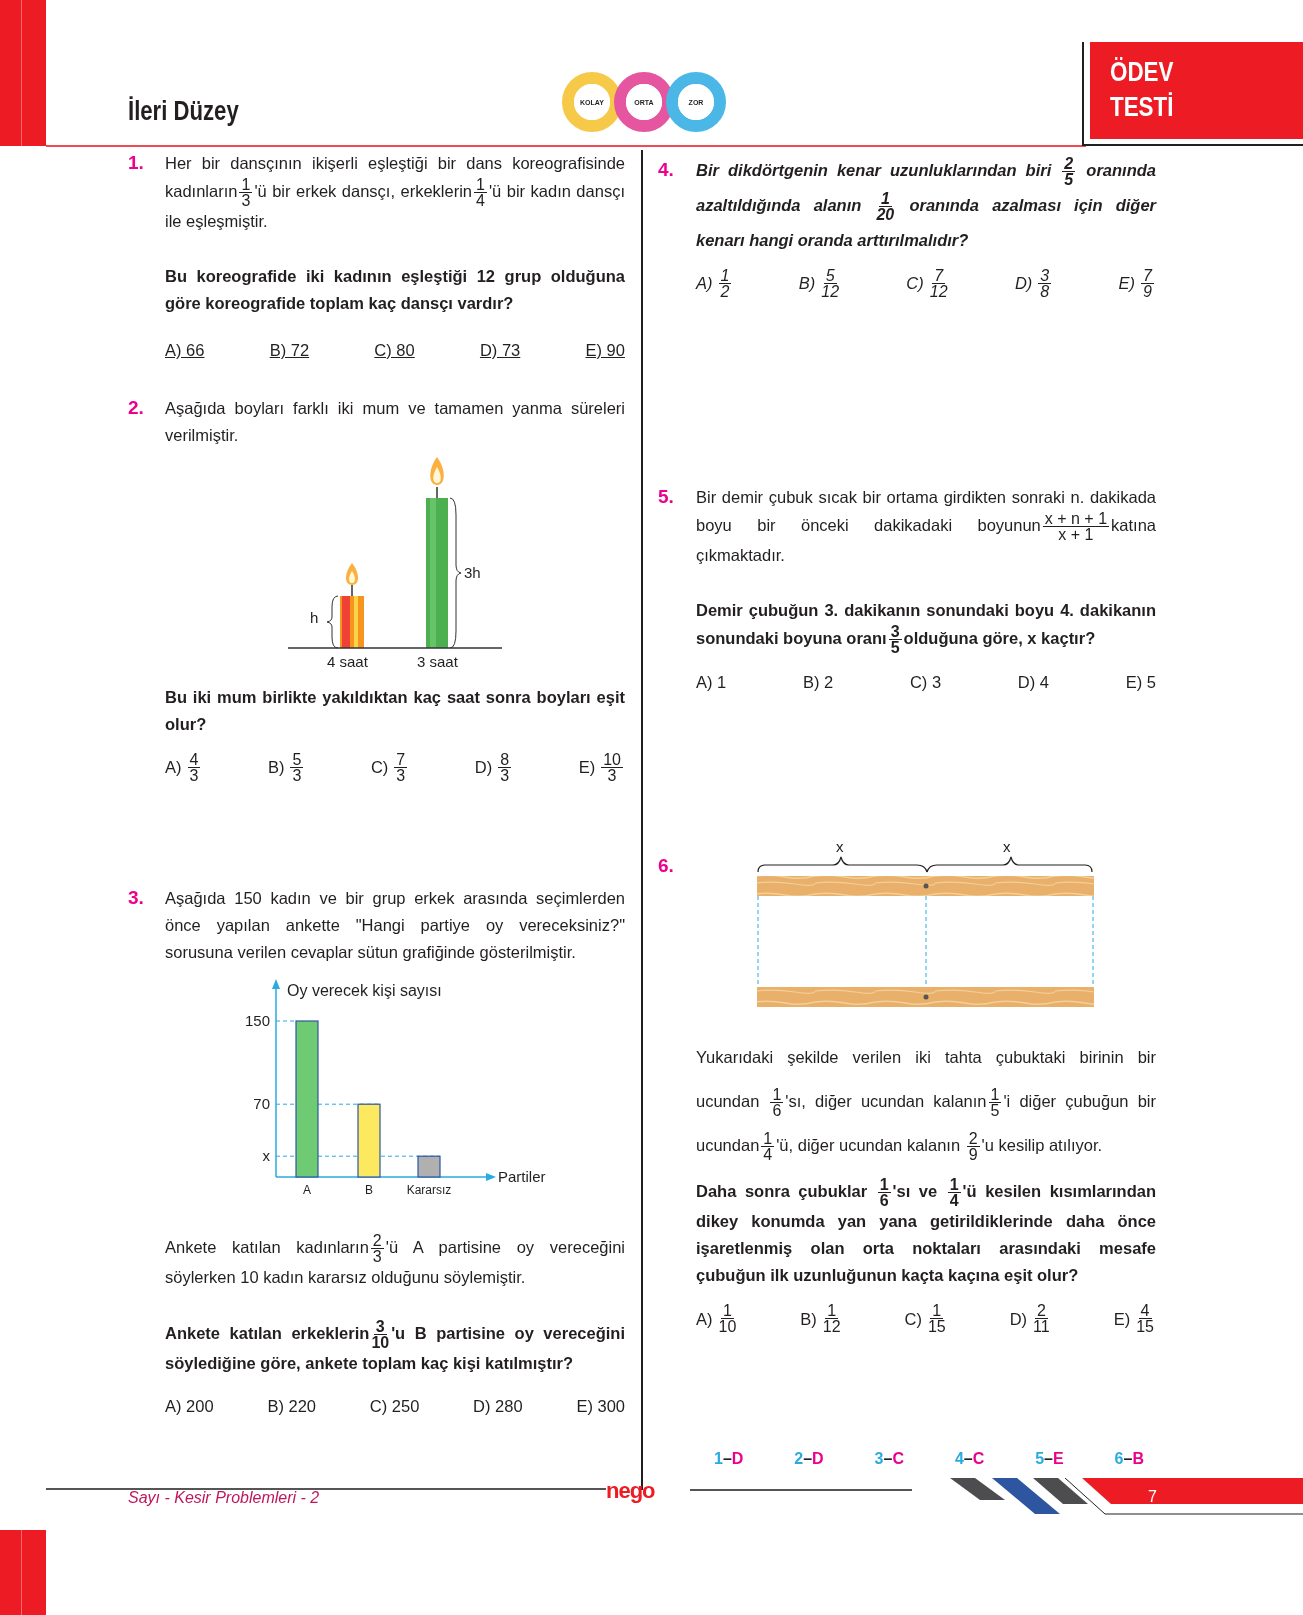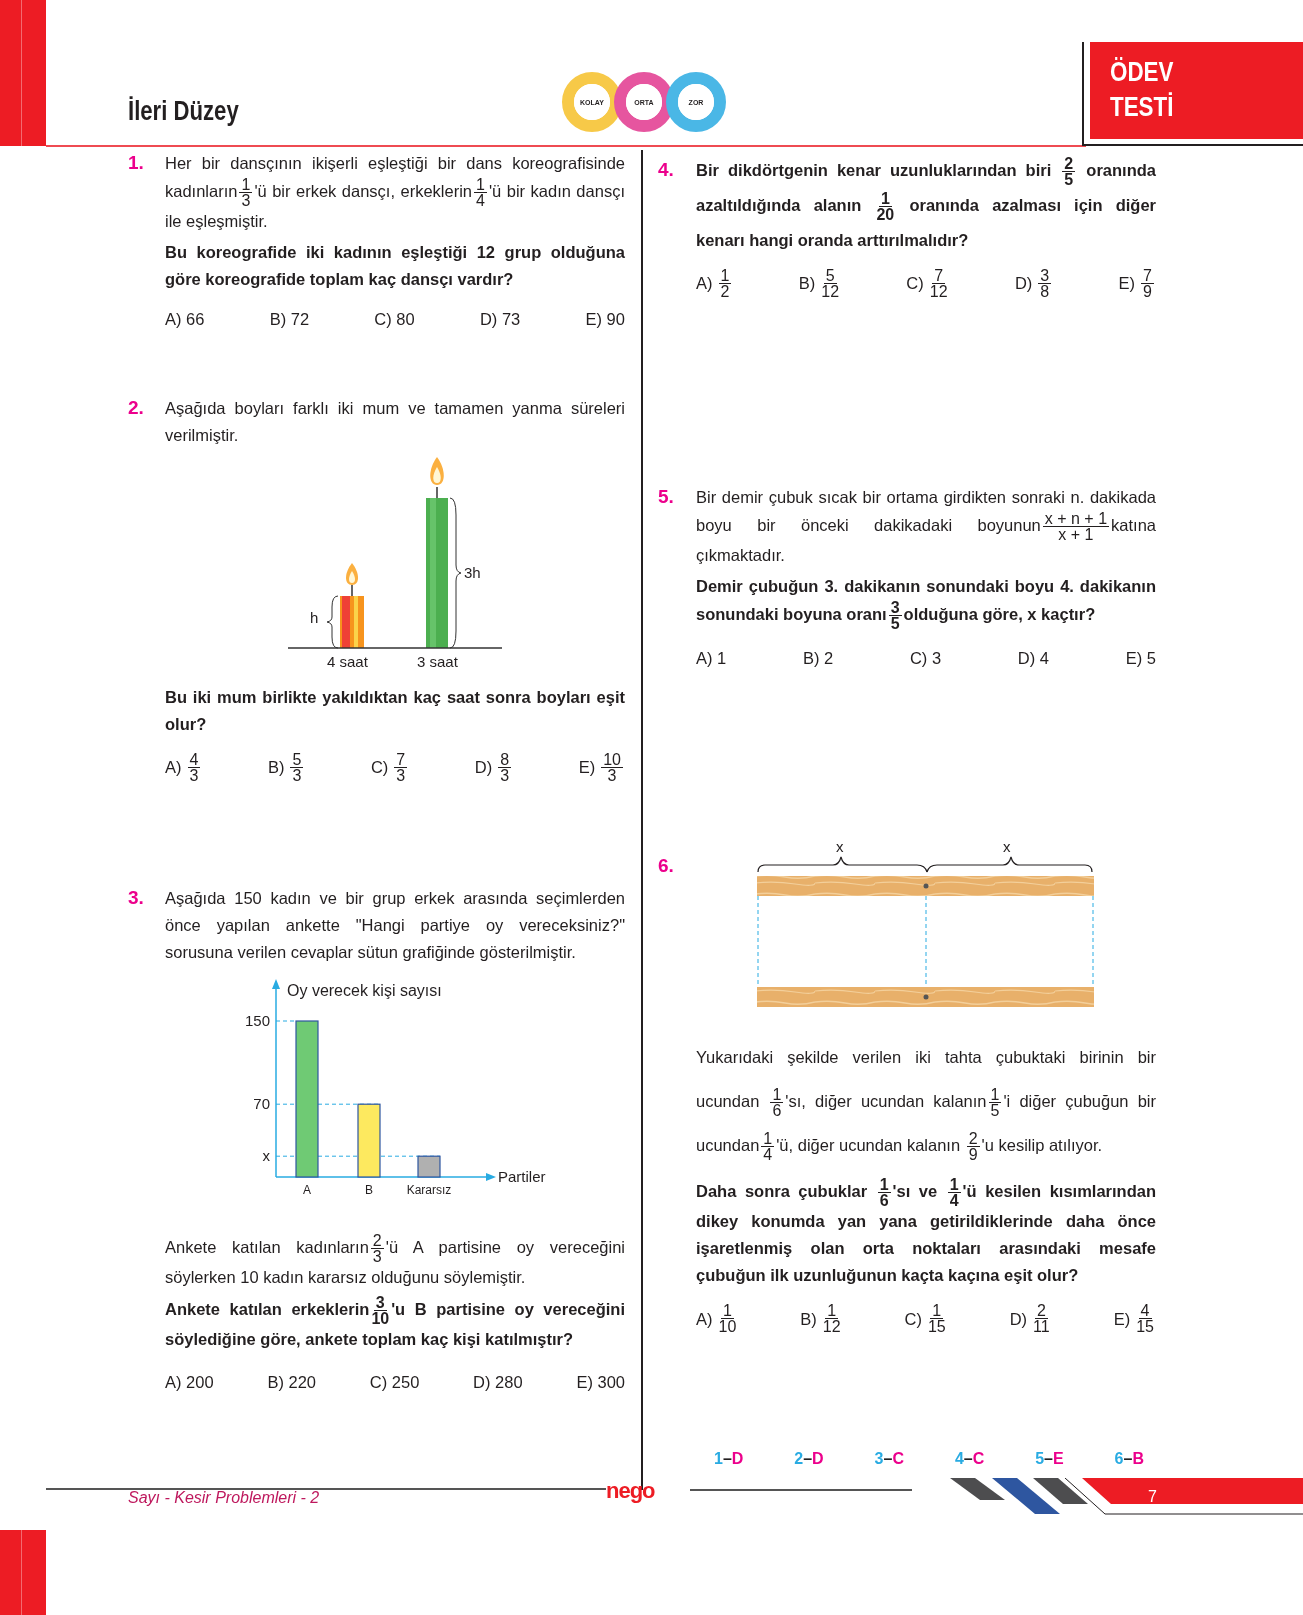--- a/index.html
+++ b/index.html
@@ -22,21 +22,21 @@
 
   .test-box-border { position: absolute; left: 1082px; top: 42px; width: 221px; height: 104px; border-left: 2px solid #231f20; border-bottom: 2px solid #231f20; }
   .test-box { position: absolute; left: 1090px; top: 42px; width: 213px; height: 97px; background: #ed1c24; color: #fff; padding: 12px 0 0 20px; font-weight: bold; font-size: 28px; line-height: 35px; }
   .test-box div { transform: scaleX(0.8); transform-origin: left; }
 
   .col-divider { position: absolute; left: 641px; top: 150px; width: 1.5px; height: 1340px; background: #231f20; }
 
   .q { position: absolute; font-size: 16.5px; line-height: 27px; }
   .qnum { position: absolute; font-weight: bold; font-size: 19px; color: #ec008c; }
   .q p { margin: 0; text-align: justify; }
-  .q p.b { font-weight: bold; margin-top: 4px; }
+  .q p.b { font-weight: bold; margin-top: 28px; }
   .frac { display: inline-flex; flex-direction: column; align-items: center; vertical-align: middle; line-height: 15px; margin: 0 2px; font-size: 16px; }
   .frac .n { border-bottom: 1.3px solid #231f20; padding: 0 2px; }
   .choices { display: flex; justify-content: space-between; margin-top: 16px; }
   .choice { display: inline-flex; align-items: center; gap: 4px; }
 
   .foot-line { position: absolute; left: 46px; top: 1488px; width: 560px; height: 1.5px; background: #555; }
   .foot-text { position: absolute; left: 128px; top: 1489px; font-style: italic; font-size: 16px; color: #be185d; }
   .logo { position: absolute; left: 606px; top: 1478px; font-weight: bold; font-size: 22px; color: #ed1c24; letter-spacing: -1px; }
   .answers { position: absolute; left: 714px; top: 1450px; width: 430px; display: flex; justify-content: space-between; font-weight: bold; font-size: 16px; }
   .answers .num { color: #29abe2; }
@@ -78,21 +78,21 @@
   <p>
     <span>Her bir dansçının ikişerli eşleştiği bir dans koreografisinde kadınların</span><span class="frac">
         <span class="n">1</span>
         <span>3</span>
       </span><span>'ü bir erkek dansçı, erkeklerin</span><span class="frac">
         <span class="n">1</span>
         <span>4</span>
       </span><span>'ü bir kadın dansçı ile eşleşmiştir.</span>
   </p>
   <p class="b">Bu koreografide iki kadının eşleştiği 12 grup olduğuna göre koreografide toplam kaç dansçı vardır?</p>
-  <div class="choices" style="margin-top:13px;">
+  <div class="choices" style="margin-top:20px;text-decoration:underline;">
     <span class="choice">A) 66</span>
     <span class="choice">B) 72</span>
     <span class="choice">C) 80</span>
     <span class="choice">D) 73</span>
     <span class="choice">E) 90</span>
   </div>
 </div>
 
 <div class="qnum" style="left:128px;top:397px;">2.</div>
 <div class="q" style="left:165px;top:395px;width:460px;">
@@ -207,21 +207,21 @@
   <div class="choices" style="margin-top:16px;">
     <span class="choice">A) 200</span>
     <span class="choice">B) 220</span>
     <span class="choice">C) 250</span>
     <span class="choice">D) 280</span>
     <span class="choice">E) 300</span>
   </div>
 </div>
 
 <div class="qnum" style="left:658px;top:159px;">4.</div>
-<div class="q" style="left:696px;top:153px;width:460px;font-weight:bold;line-height:35px;">
+<div class="q" style="left:696px;top:153px;width:460px;font-weight:bold;line-height:35px;font-style:italic;">
   <p>
     <span>Bir dikdörtgenin kenar uzunluklarından biri</span> <span class="frac">
         <span class="n">2</span>
         <span>5</span>
       </span> <span>oranında azaltıldığında alanın</span> <span class="frac">
         <span class="n">1</span>
         <span>20</span>
       </span> <span>oranında azalması için diğer kenarı hangi oranda arttırılmalıdır?</span>
   </p>
   <div class="choices" style="margin-top:8px;font-weight:normal;">

